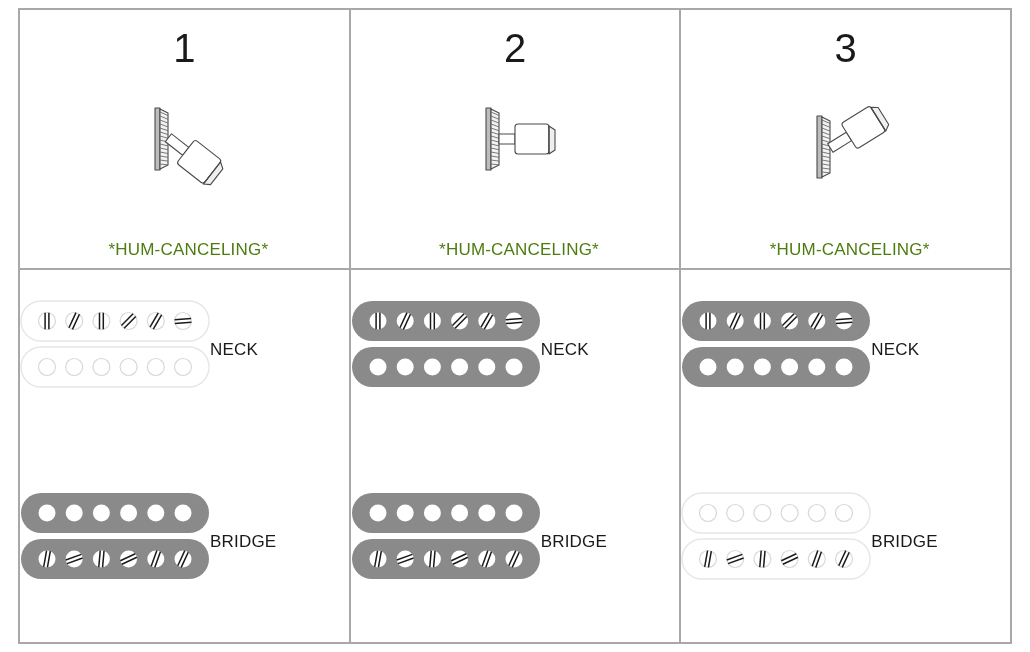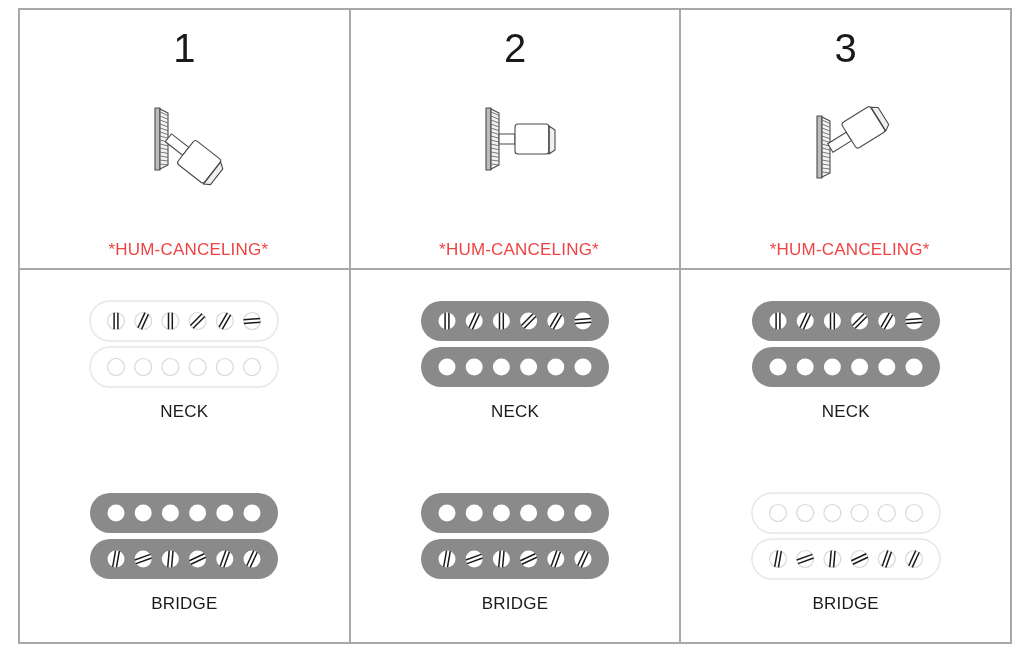--- a/index.html
+++ b/index.html
@@ -70,31 +70,31 @@
     height: 96px;
   }
 
   .hum-label {
     position: absolute;
     bottom: 8px;
     left: 8px;
     right: 0;
     text-align: center;
     font-size: 17px;
-    color: #ef4444;
+    color: #4d7c0f;
     letter-spacing: 0.2px;
   }
 
   
   .pickup-group {
     position: absolute;
     left: 0;
     right: 0;
     display: flex;
-    flex-direction: column;
+    flex-direction: row;
     align-items: center;
   }
   .pickup-group.neck   { top: 28px; }
   .pickup-group.bridge { top: 220px; }
 
   .pickup-art {
     width: 190px;
     height: 100px;
     display: block;
   }

